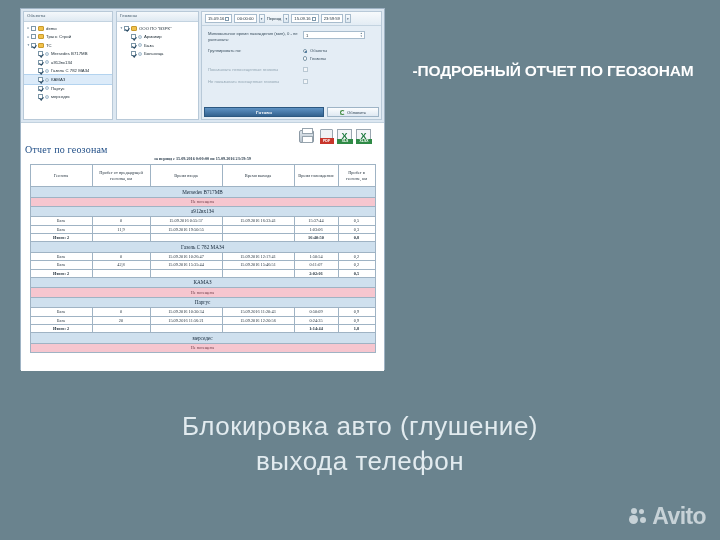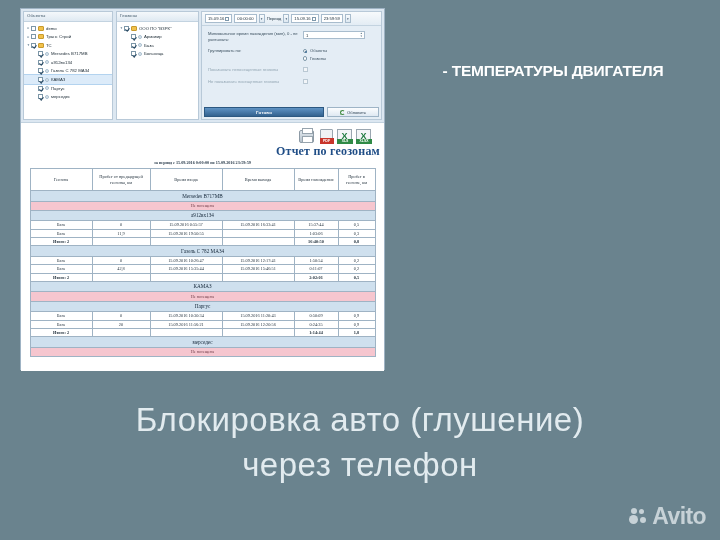--- a/index.html
+++ b/index.html
@@ -179,23 +179,23 @@
     color: #1d7a3e; font-weight: bold; font-size: 9px;
     text-align: center; line-height: 12px;
   }
   .ico-xls span.tag {
     position: absolute; left: -1px; bottom: -1px; width: 16px; height: 5px;
     background: #2f8a46; color: #fff; font-size: 3.4px; font-weight: bold;
     line-height: 5px; text-align: center;
   }
 
   .rep-title {
-    text-align: right; color: #1f4d86;
+    text-align: left; color: #1f4d86;
     font-family: "Liberation Serif", serif;
-    font-size: 12px; font-weight: bold; letter-spacing: .2px;
+    font-size: 10px; font-weight: normal; letter-spacing: .2px;
     margin-top: -2px;
   }
   .rep-sub {
     text-align: center; color: #2b3d4d;
     font-family: "Liberation Serif", serif;
     font-size: 4.2px; font-weight: bold; margin: 1px 0 3px;
   }
 
   table.rep {
     width: 345px; margin: 0 auto;
@@ -234,24 +234,24 @@
     position: absolute; left: 392px; top: 62px; width: 322px;
     text-align: center; color: #ffffff;
   }
   .mk-item {
     font-family: "Liberation Sans", sans-serif;
     font-weight: bold; font-size: 15.5px; line-height: 1.12;
     letter-spacing: -0.2px; margin-bottom: 20px;
     text-transform: uppercase;
   }
   .mk-bottom {
-    position: absolute; left: 0; top: 398px; width: 720px;
+    position: absolute; left: 0; top: 409px; width: 720px;
     text-align: center; color: #e2ebef;
     font-family: "Liberation Sans", sans-serif;
-    font-size: 33px; line-height: 1.35; letter-spacing: .5px;
+    font-size: 26px; line-height: 1.35; letter-spacing: .5px;
   }
 
   .avito {
     position: absolute; right: 14px; bottom: 10px;
     display: flex; align-items: center; gap: 4px;
     color: #cfd9de; opacity: .92; justify-content: space-between;
   }
   .avito-mark { position: relative; width: 19px; height: 17px; }
   .avito-mark i { position: absolute; border-radius: 50%; background: #cfd9de; display: block; }
   .avito-mark i:nth-child(1) { width: 9px; height: 9px; left: 0; top: 7px; }
@@ -564,26 +564,26 @@
             </tr>
             <tr class="none">
               <td colspan="6">Не посещена</td>
             </tr>
           </tbody>
       </table>
     </div>
   </div>
 
   <div class="mk-list" id="mk-list">
-      <div class="mk-item">- Температуры двигателя</div>
+      <div class="mk-item">-Подробный отчет по геозонам</div>
     </div>
 
   <div class="mk-bottom">
     <div>Блокировка авто (глушение)</div>
-    <div>через телефон</div>
+    <div>выхода телефон</div>
   </div>
 
   <div class="avito">
     <div class="avito-mark">
       <i></i>
         <i></i>
         <i></i>
         <i></i>
     </div>
     <div class="avito-txt">Avito</div>

